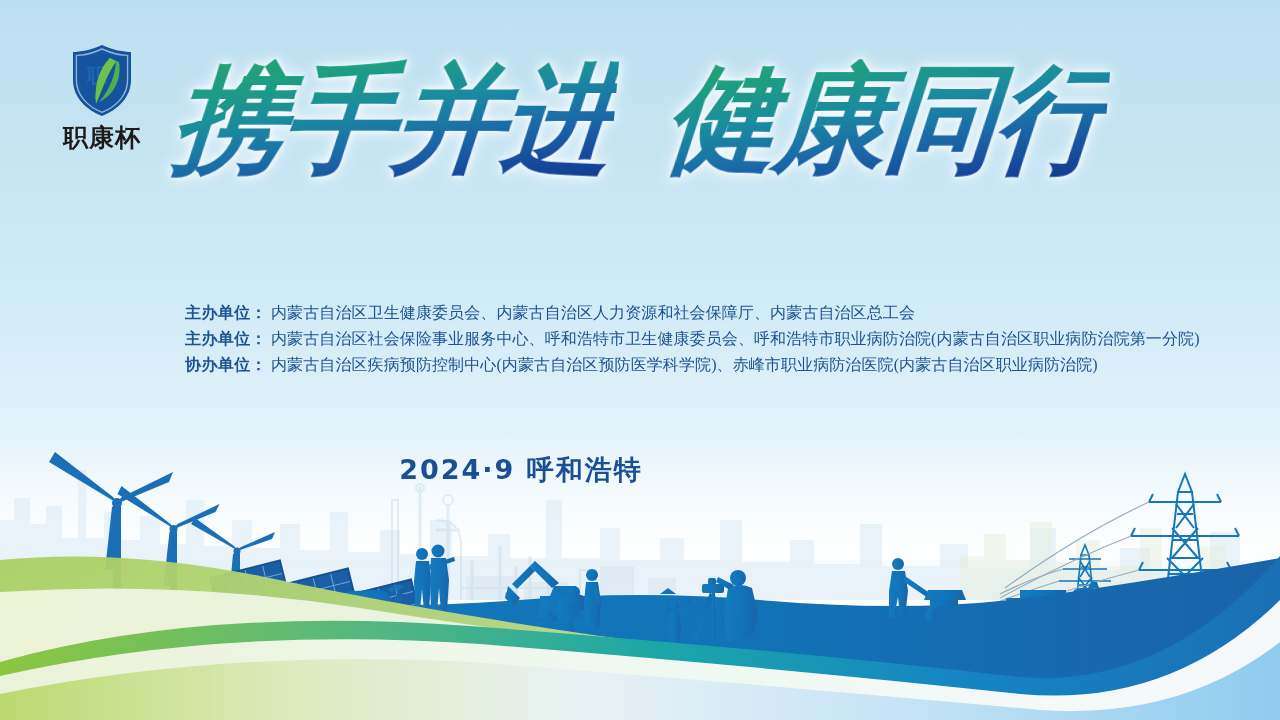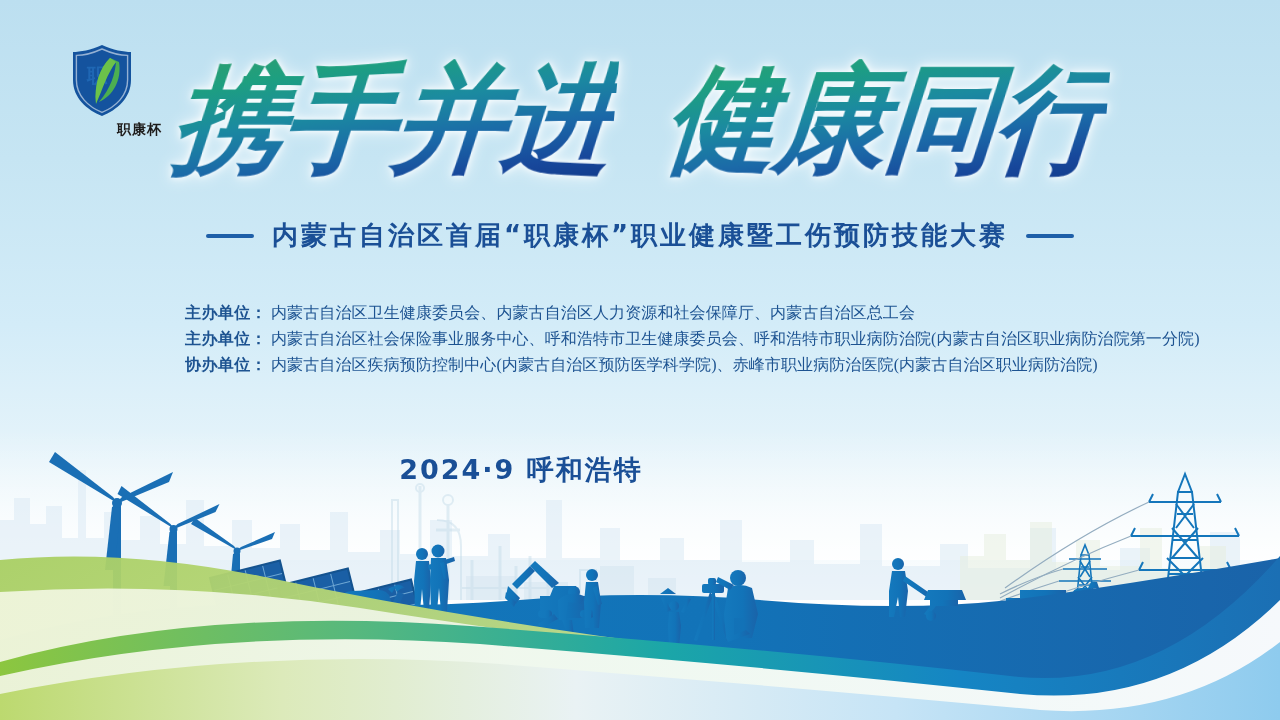--- a/index.html
+++ b/index.html
@@ -18,25 +18,24 @@
   .scene { position:absolute; left:0; top:0; width:1280px; height:720px; }
 
   
   #logo {
     position:absolute; left:42px; top:44px;
     width:120px; height:108px;
     text-align:center;
   }
   #logo .shield { width:66px; height:74px; margin:0 auto; display:block; }
   #logo .logo-text {
-    font-size:14px; font-weight:bold; letter-spacing:1px;
+    font-size:25px; font-weight:bold; letter-spacing:1px;
     color:#1b1b1b; margin-top:3px;
     font-family:"DejaVu Sans", sans-serif;
     text-shadow:0 0 1px rgba(255,255,255,.5);
-    text-align:right;
   }
 
   
   #title-wrap {
     position:absolute; left:0; top:62px; width:1280px;
     text-align:center;
   }
   #title-wrap .cal {
     display:inline-block;
     font-family:"DejaVu Serif", serif;
@@ -394,25 +393,20 @@
     </svg>
     <div class="logo-text">职康杯</div>
   </div>
 
   <div id="title-wrap">
     <span class="cal">携手并进</span>
     <span class="gap"></span>
     <span class="cal">健康同行</span>
   </div>
 
-  <div id="subtitle">
-    <span class="dash"></span>
-    <span class="sub-text">内蒙古自治区首届“职康杯”职业健康暨工伤预防技能大赛</span>
-    <span class="dash"></span>
-  </div>
 
   <div id="orgs">
     <div class="row">
       <span class="lbl">主办单位：</span>
       <span class="val">内蒙古自治区卫生健康委员会、内蒙古自治区人力资源和社会保障厅、内蒙古自治区总工会</span>
     </div>
     <div class="row">
       <span class="lbl">主办单位：</span>
       <span class="val">内蒙古自治区社会保险事业服务中心、呼和浩特市卫生健康委员会、呼和浩特市职业病防治院(内蒙古自治区职业病防治院第一分院)</span>
     </div>

